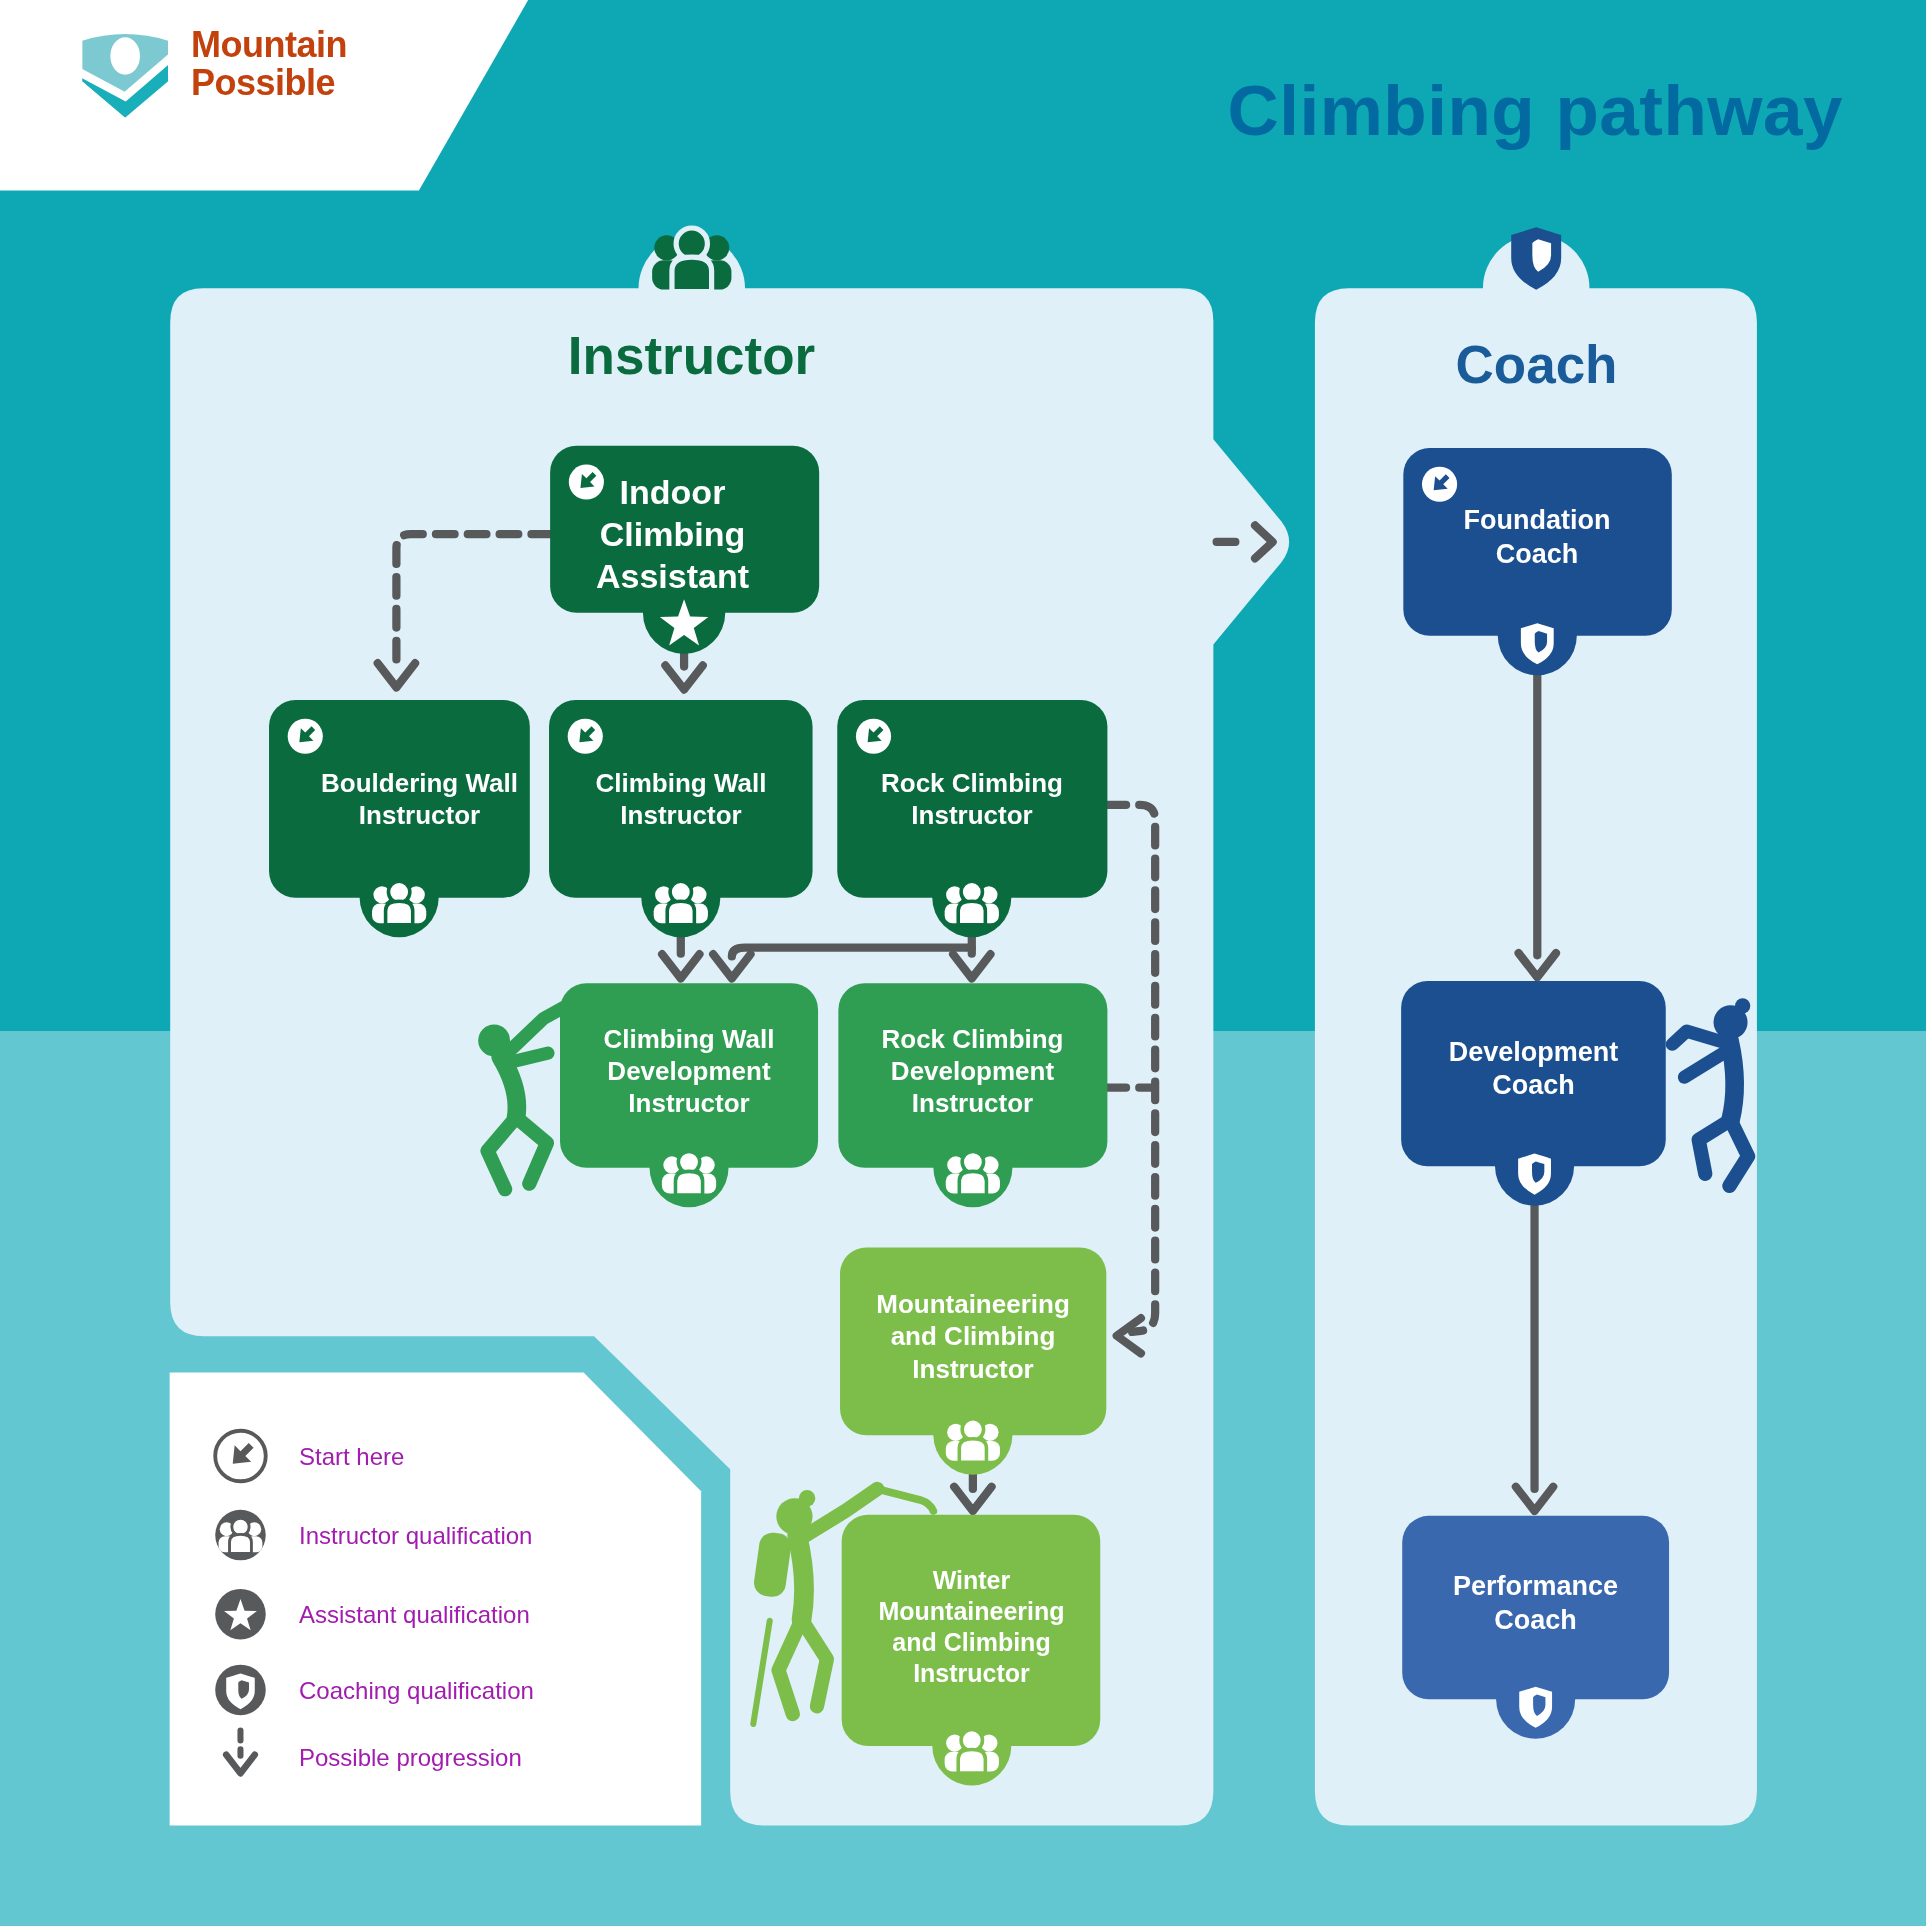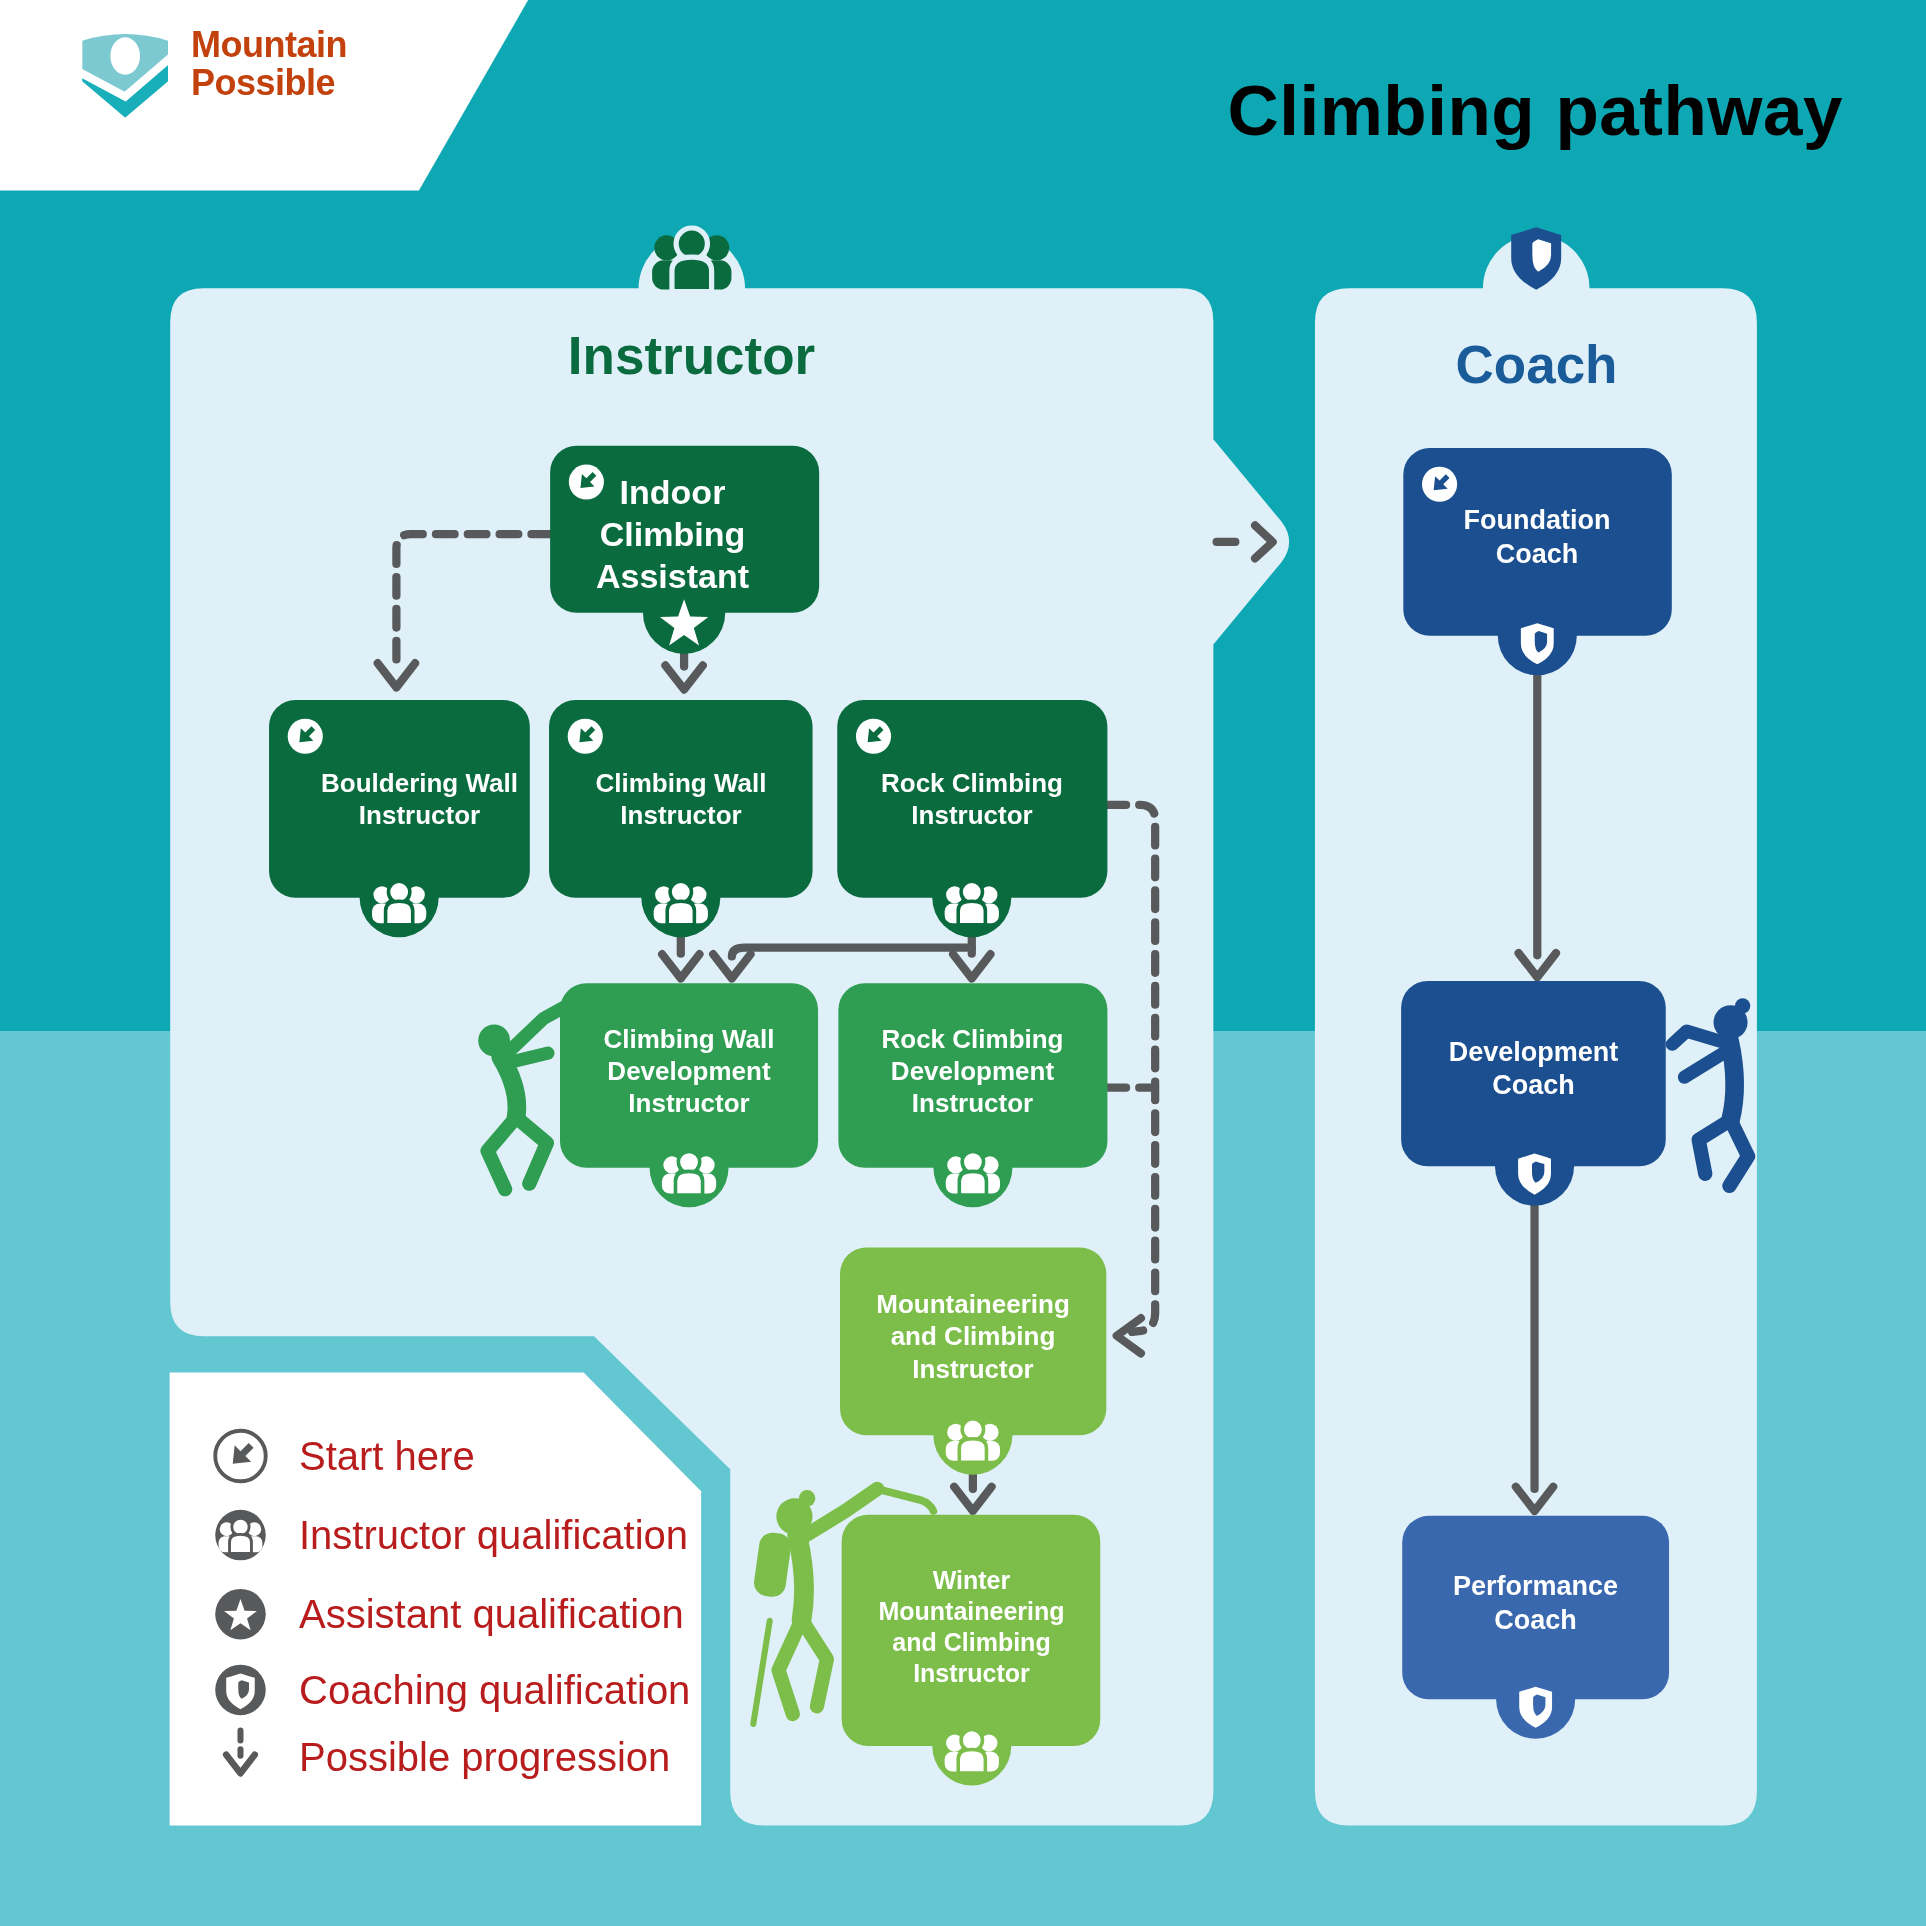--- a/index.html
+++ b/index.html
@@ -11,27 +11,27 @@
   svg.stage{position:absolute;left:0;top:0;}
   .abs{position:absolute;}
   .box-label{
     position:absolute;display:flex;align-items:center;justify-content:center;
     text-align:center;color:#fff;font-weight:600;white-space:pre-line;line-height:1.24;
   }
   .panel-title{
     position:absolute;text-align:center;font-weight:700;
   }
   .main-title{
-    position:absolute;color:#000000;font-weight:700;font-size:71px;letter-spacing:0.5px;
+    position:absolute;color:#0369a1;font-weight:700;font-size:71px;letter-spacing:0.5px;
   }
   .logo-text{
     position:absolute;color:#c2410c;font-weight:700;font-size:36px;line-height:1.06;letter-spacing:-0.5px;
   }
   .legend-label{
-    position:absolute;color:#b91c1c;font-size:40px;display:flex;align-items:center;
+    position:absolute;color:#a21caf;font-size:24px;display:flex;align-items:center;
     height:55px;
   }
 </style>
 </head>
 <body>
 
 <svg class="stage" width="1926" height="1926" viewBox="0 0 3508 3508">
   <defs>
     <g id="ppl">
       <circle cx="-24" cy="-14" r="12"></circle>

